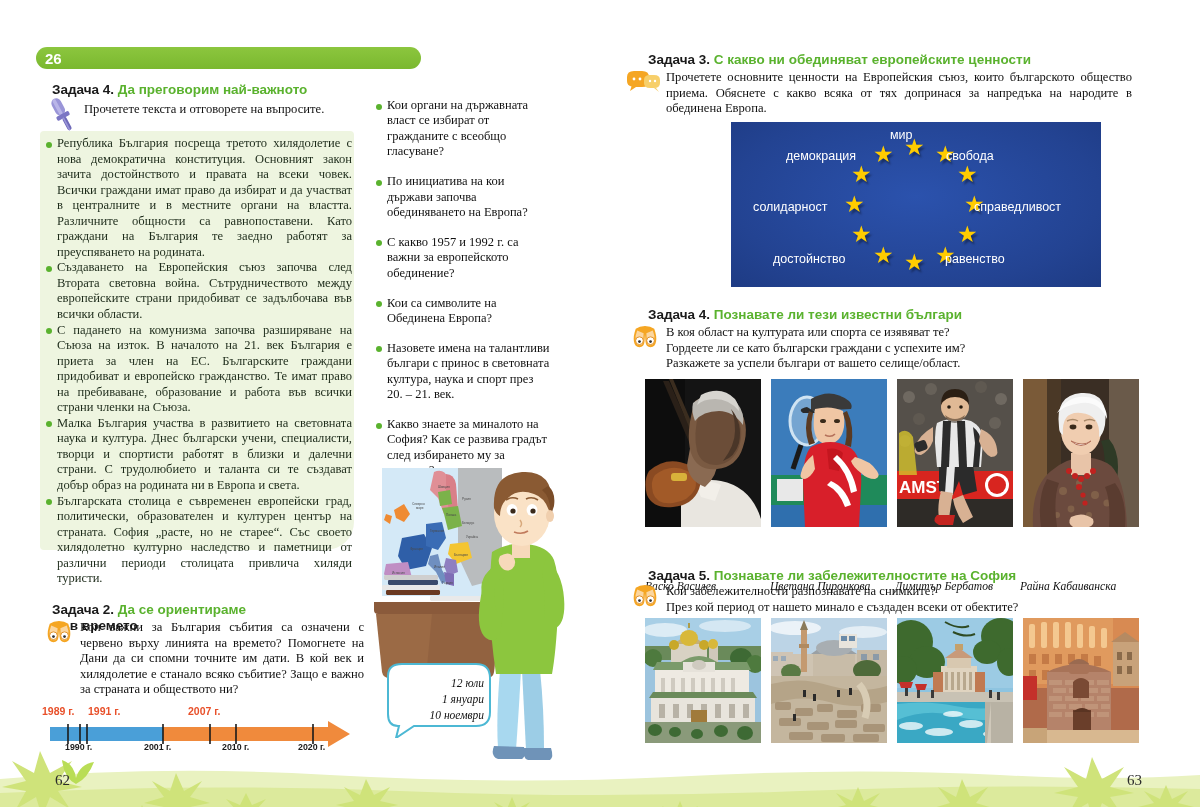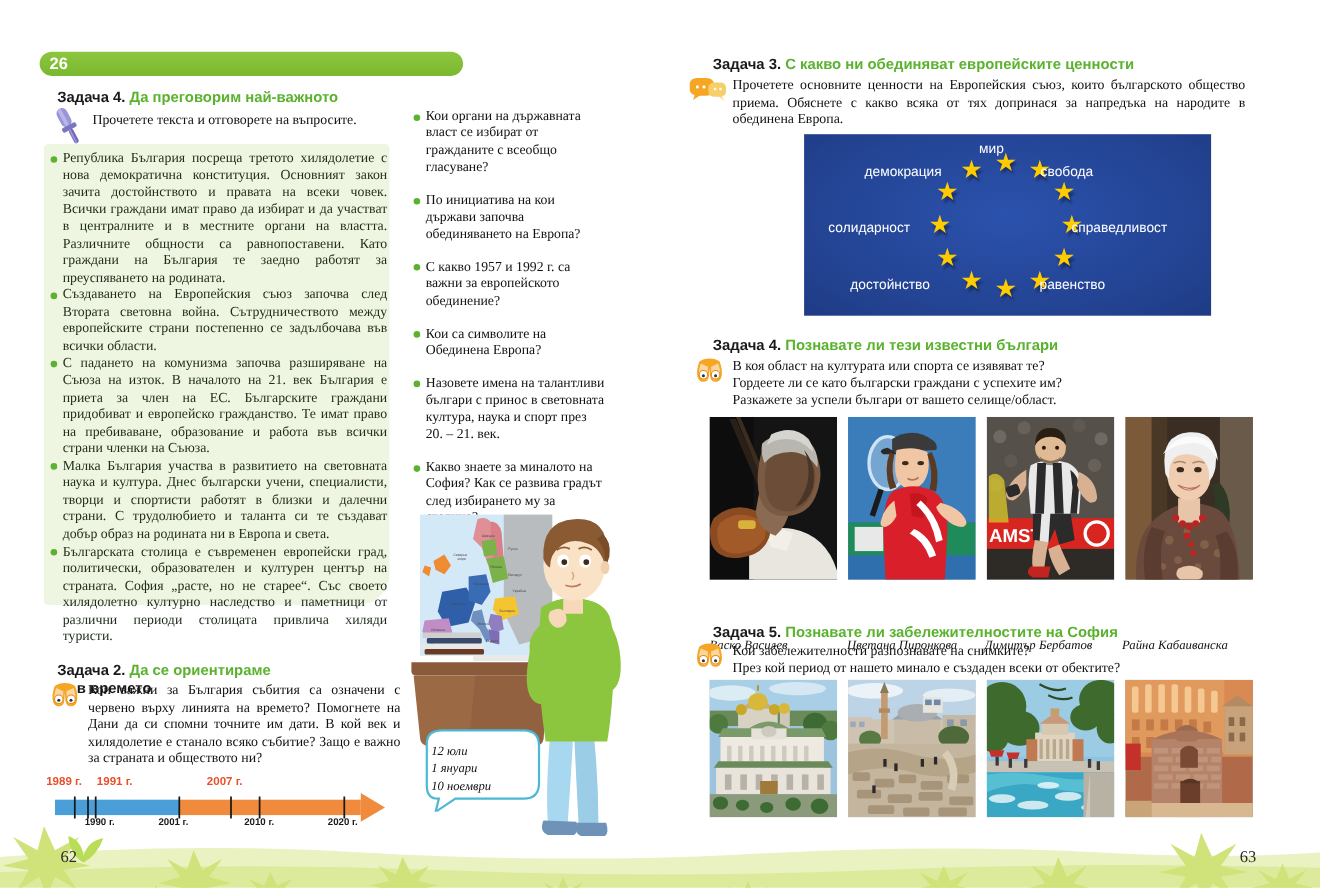--- a/index.html
+++ b/index.html
@@ -123,21 +123,21 @@
     font-family:"Liberation Serif", serif; font-size:15px; color:#2b2b2b;
   }
   .pagenum.left { left:55px; }
   .pagenum.right { right:58px;margin-left:20px; }
 
   
   .illus { position:absolute; left:372px; top:452px; width:196px; height:340px; }
   .bubble-text {
     position:absolute; left:392px; top:675px; width:92px;
     font-family:"Liberation Serif", serif; font-style:italic;
-    font-size:11.5px; line-height:16px; color:#111; text-align:left;
+    font-size:11.5px; line-height:16px; color:#111; text-align:right;
   }
 </style>
 </head>
 <body>
 
 <div class="page">
 
   <div class="chapter-header">
     <span class="chapter-num">26</span>
   </div>
@@ -157,21 +157,21 @@
       <rect x="16.2" y="23" width="4.4" height="14" rx="2" fill="#6f6ab8"></rect>
       <rect x="17" y="23" width="1.6" height="14" fill="#9a95d8"></rect>
     </g>
   </svg>
 
   <div class="instr" style="position:absolute; left:84px; top:102px; width:268px;">Прочетете текста и отговорете на въпросите.</div>
 
   <div class="green-box"></div>
   <div class="body-text">
     <p class="bullet-green">Република България посреща третото хилядолетие с нова демократична конституция. Основният закон зачита достойнството и правата на всеки човек. Всички граждани имат право да избират и да участват в централните и в местните органи на властта. Различните общности са равнопоставени. Като граждани на България те заедно работят за преуспяването на родината.</p>
-    <p class="bullet-green">Създаването на Европейския съюз започва след Втората световна война. Сътрудничеството между европейските страни постепенно се задълбочава във всички области.</p>
+    <p class="bullet-green">Създаването на Европейския съюз започва след Втората световна война. Сътрудничеството между европейските страни придобиват се задълбочава във всички области.</p>
     <p class="bullet-green">С падането на комунизма започва разширяване на Съюза на изток. В началото на 21. век България е приета за член на ЕС. Българските граждани придобиват и европейско гражданство. Те имат право на пребиваване, образование и работа във всички страни членки на Съюза.</p>
     <p class="bullet-green">Малка България участва в развитието на световната наука и култура. Днес български учени, специалисти, творци и спортисти работят в близки и далечни страни. С трудолюбието и таланта си те създават добър образ на родината ни в Европа и света.</p>
     <p class="bullet-green">Българската столица е съвременен европейски град, политически, образователен и културен център на страната. София „расте, но не старее“. Със своето хилядолетно културно наследство и паметници от различни периоди столицата привлича хиляди туристи.</p>
   </div>
 
   <div class="qcol">
     <p>Кои органи на държавната власт се избират от гражданите с всеобщо гласуване?</p>
     <p>По инициатива на кои държави започва обединяването на Европа?</p>
     <p>С какво 1957 и 1992 г. са важни за европейското обединение?</p>
     <p>Кои са символите на Обединена Европа?</p>
@@ -214,21 +214,21 @@
     <line x1="123" y1="14" x2="123" y2="34" stroke="#1a1a1a" stroke-width="1.6"></line>
     <line x1="170" y1="14" x2="170" y2="34" stroke="#1a1a1a" stroke-width="1.6"></line>
     <line x1="196" y1="14" x2="196" y2="34" stroke="#1a1a1a" stroke-width="1.6"></line>
     <line x1="273" y1="14" x2="273" y2="34" stroke="#1a1a1a" stroke-width="1.6"></line>
   </svg>
 
   <div style="position:absolute; left:40px; top:705px; width:322px; height:60px;">
     <span class="sans" style="position:absolute; left:2px;   top:0px;  font-size:10.5px; font-weight:bold; color:#e8502a;">1989 г.</span>
     <span class="sans" style="position:absolute; left:48px;  top:0px;  font-size:10.5px; font-weight:bold; color:#e8502a;">1991 г.</span>
     <span class="sans" style="position:absolute; left:148px; top:0px;  font-size:10.5px; font-weight:bold; color:#e8502a;">2007 г.</span>
-    <span class="sans" style="position:absolute; left:25px;  top:37px; font-size:8.8px;  font-weight:bold; color:#1a1a1a;margin-left:12px;">1990 г.</span>
+    <span class="sans" style="position:absolute; left:25px;  top:37px; font-size:8.8px;  font-weight:bold; color:#1a1a1a;">1990 г.</span>
     <span class="sans" style="position:absolute; left:104px; top:37px; font-size:8.8px;  font-weight:bold; color:#1a1a1a;">2001 г.</span>
     <span class="sans" style="position:absolute; left:182px; top:37px; font-size:8.8px;  font-weight:bold; color:#1a1a1a;">2010 г.</span>
     <span class="sans" style="position:absolute; left:258px; top:37px; font-size:8.8px;  font-weight:bold; color:#1a1a1a;">2020 г.</span>
   </div>
 
   <svg class="illus" viewBox="0 0 196 340">
 
     <g>
       <rect x="10" y="16" width="120" height="128" fill="#cfe7f5"></rect>
 

